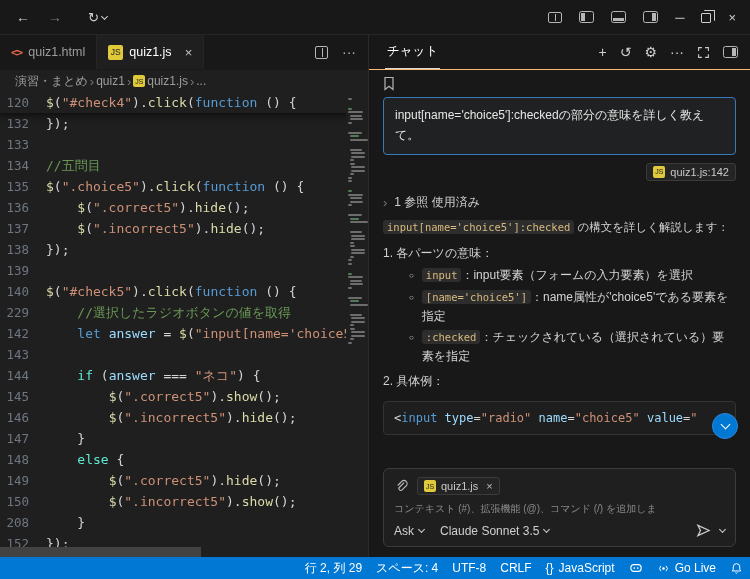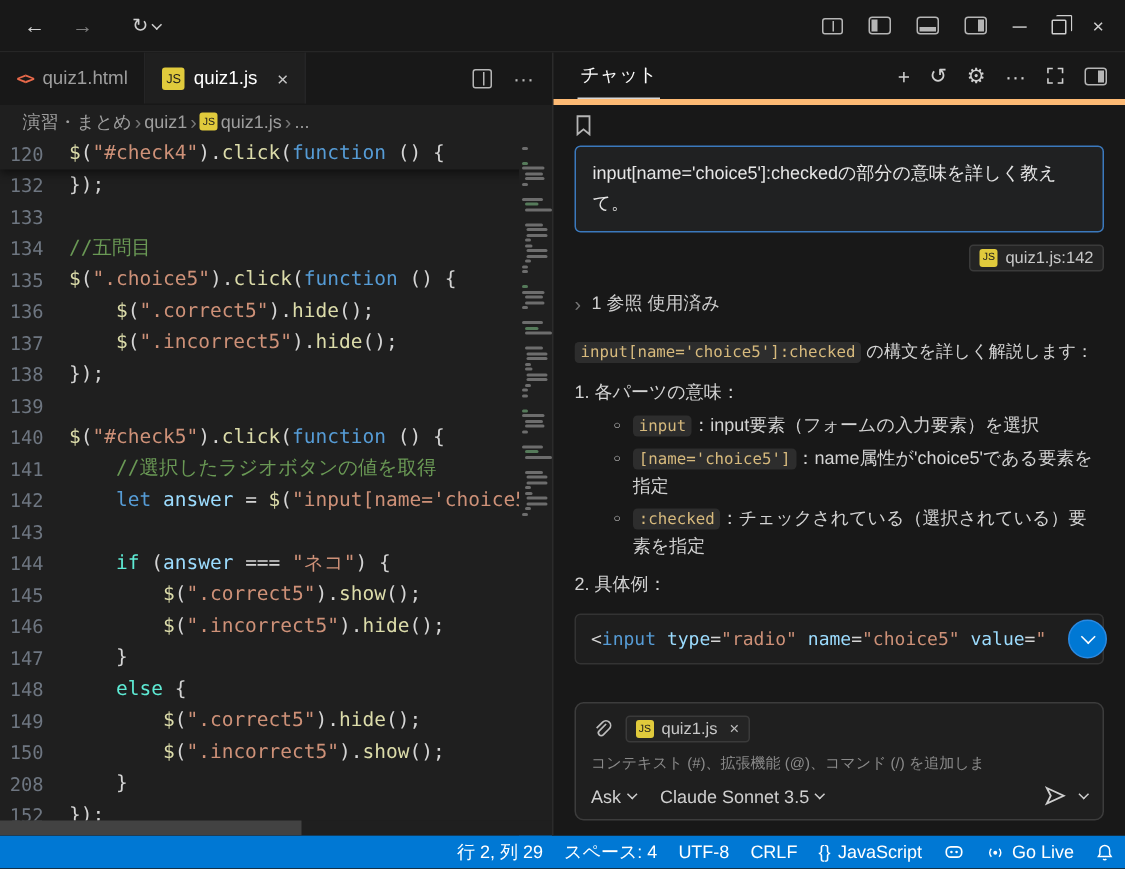--- a/index.html
+++ b/index.html
@@ -51,30 +51,30 @@
 .mm-bar.cmt{background:#557a5a}
 .mm-gap{height:5px}
 .hscroll{position:absolute;left:0;right:22px;bottom:0;height:10px;z-index:5;background:#1f1f1f}
 .hthumb{width:58%;height:100%;background:#424242}
 
 .tk-fn{color:#dcdcaa}.tk-str{color:#ce9178}.tk-kw{color:#569cd6}.tk-ctrl{color:#5eead4}
 .tk-var{color:#9cdcfe}.tk-cmt{color:#6a9955}.tk-pun{color:#d4d4d4}.tk-tag{color:#569cd6}.tk-attr{color:#9cdcfe}
 
 
 .chat-col{flex:1;display:flex;flex-direction:column;background:#181818;border-left:1px solid #2b2b2b;position:relative;min-width:0}
-.chat-header{flex:0 0 35px;display:flex;align-items:center;padding:0 12px 0 16px;border-bottom:4px solid #fdba74}
+.chat-header{flex:0 0 35px;display:flex;align-items:center;padding:0 12px 0 16px;border-bottom:1px solid #fdba74}
 .chat-tab{height:100%;display:flex;align-items:center;color:#fff;font-size:12.5px;border-bottom:1px solid #d7d7d7;padding:0 2px;cursor:default}
 .chat-actions{margin-left:auto;display:flex;align-items:center;gap:13px;color:#cfcfcf;font-size:14px}
 .chat-body{flex:1;display:flex;flex-direction:column;padding:6px 14px 10px;overflow:hidden;font-size:12px;position:relative}
 .bookmark-row{height:18px;margin-bottom:3px}
 .user-msg{border:1px solid #3b79bd;background:#202122;border-radius:4px;padding:8px 11px;color:#e6e6e6;line-height:1.65;font-size:12px}
 .msg-ref-row{display:flex;justify-content:flex-end;margin-top:8px}
 .ref-chip{display:inline-flex;align-items:center;gap:5px;background:#242424;border:1px solid #3a3a3a;border-radius:3px;padding:2px 6px;font-size:11px;color:#c8c8c8}
 .refs-row{display:flex;align-items:center;gap:7px;margin-top:13px;color:#cfcfcf}
-.intro{margin-top:15px;line-height:1.7;color:#d3d3d3;font-size:11.5px;white-space:nowrap;overflow:hidden}
+.intro{margin-top:7px;line-height:1.7;color:#d3d3d3;font-size:11.5px;white-space:nowrap;overflow:hidden}
 .inline-code{font-family:"DejaVu Sans Mono","Liberation Mono",monospace;font-size:10.5px;background:#2d2d2d;border-radius:3px;padding:1px 4px;color:#d7ba7d}
 .ol-item{margin-top:7px;color:#d3d3d3}
 .ol-head{line-height:1.6}
 .bullets{margin-top:1px;padding-left:26px}
 .bullet{display:flex;gap:8px;line-height:1.55;margin-top:3px}
 .bullet-marker{flex:0 0 auto;font-size:8px;margin-top:4px;color:#d3d3d3}
 .bullet-content{flex:1}
 .chat-code{margin-top:10px;background:#1e1e1e;border:1px solid #333;border-radius:4px;padding:9px 10px;font-family:"DejaVu Sans Mono","Liberation Mono",monospace;font-size:12px;white-space:nowrap;overflow:hidden}
 .scroll-down{position:absolute;right:12px;bottom:118px;width:26px;height:26px;border-radius:50%;background:#0078d4;border:1px solid #2b89e0;color:#fff;display:flex;align-items:center;justify-content:center;z-index:6;cursor:pointer}
 .chat-input{margin-top:auto;border:1px solid #3c3c3c;background:#1f1f1f;border-radius:6px;padding:8px 10px;display:flex;flex-direction:column;gap:7px}
@@ -167,21 +167,21 @@
         <div id="code-lines">
             <div class="code-line"><span class="gutter">132</span><span class="code-text"><span class="tk-pun">});</span></span></div>
             <div class="code-line"><span class="gutter">133</span><span class="code-text"></span></div>
             <div class="code-line"><span class="gutter">134</span><span class="code-text"><span class="tk-cmt">//五問目</span></span></div>
             <div class="code-line"><span class="gutter">135</span><span class="code-text"><span class="tk-fn">$</span><span class="tk-pun">(</span><span class="tk-str">".choice5"</span><span class="tk-pun">).</span><span class="tk-fn">click</span><span class="tk-pun">(</span><span class="tk-kw">function</span><span class="tk-pun"> () {</span></span></div>
             <div class="code-line"><span class="gutter">136</span><span class="code-text"><span class="tk-pun">    </span><span class="tk-fn">$</span><span class="tk-pun">(</span><span class="tk-str">".correct5"</span><span class="tk-pun">).</span><span class="tk-fn">hide</span><span class="tk-pun">();</span></span></div>
             <div class="code-line"><span class="gutter">137</span><span class="code-text"><span class="tk-pun">    </span><span class="tk-fn">$</span><span class="tk-pun">(</span><span class="tk-str">".incorrect5"</span><span class="tk-pun">).</span><span class="tk-fn">hide</span><span class="tk-pun">();</span></span></div>
             <div class="code-line"><span class="gutter">138</span><span class="code-text"><span class="tk-pun">});</span></span></div>
             <div class="code-line"><span class="gutter">139</span><span class="code-text"></span></div>
             <div class="code-line"><span class="gutter">140</span><span class="code-text"><span class="tk-fn">$</span><span class="tk-pun">(</span><span class="tk-str">"#check5"</span><span class="tk-pun">).</span><span class="tk-fn">click</span><span class="tk-pun">(</span><span class="tk-kw">function</span><span class="tk-pun"> () {</span></span></div>
-            <div class="code-line"><span class="gutter">141</span><span class="code-text"><span class="tk-pun">    </span><span class="tk-cmt">//選択したラジオボタンの値を取得</span></span></div>
+            <div class="code-line"><span class="gutter">229</span><span class="code-text"><span class="tk-pun">    </span><span class="tk-cmt">//選択したラジオボタンの値を取得</span></span></div>
             <div class="code-line"><span class="gutter">142</span><span class="code-text"><span class="tk-pun">    </span><span class="tk-kw">let</span><span class="tk-pun"> </span><span class="tk-var">answer</span><span class="tk-pun"> = </span><span class="tk-fn">$</span><span class="tk-pun">(</span><span class="tk-str">"input[name='choice5</span></span></div>
             <div class="code-line"><span class="gutter">143</span><span class="code-text"></span></div>
             <div class="code-line"><span class="gutter">144</span><span class="code-text"><span class="tk-pun">    </span><span class="tk-ctrl">if</span><span class="tk-pun"> (</span><span class="tk-var">answer</span><span class="tk-pun"> === </span><span class="tk-str">"ネコ"</span><span class="tk-pun">) {</span></span></div>
             <div class="code-line"><span class="gutter">145</span><span class="code-text"><span class="tk-pun">        </span><span class="tk-fn">$</span><span class="tk-pun">(</span><span class="tk-str">".correct5"</span><span class="tk-pun">).</span><span class="tk-fn">show</span><span class="tk-pun">();</span></span></div>
             <div class="code-line"><span class="gutter">146</span><span class="code-text"><span class="tk-pun">        </span><span class="tk-fn">$</span><span class="tk-pun">(</span><span class="tk-str">".incorrect5"</span><span class="tk-pun">).</span><span class="tk-fn">hide</span><span class="tk-pun">();</span></span></div>
             <div class="code-line"><span class="gutter">147</span><span class="code-text"><span class="tk-pun">    }</span></span></div>
             <div class="code-line"><span class="gutter">148</span><span class="code-text"><span class="tk-pun">    </span><span class="tk-ctrl">else</span><span class="tk-pun"> {</span></span></div>
             <div class="code-line"><span class="gutter">149</span><span class="code-text"><span class="tk-pun">        </span><span class="tk-fn">$</span><span class="tk-pun">(</span><span class="tk-str">".correct5"</span><span class="tk-pun">).</span><span class="tk-fn">hide</span><span class="tk-pun">();</span></span></div>
             <div class="code-line"><span class="gutter">150</span><span class="code-text"><span class="tk-pun">        </span><span class="tk-fn">$</span><span class="tk-pun">(</span><span class="tk-str">".incorrect5"</span><span class="tk-pun">).</span><span class="tk-fn">show</span><span class="tk-pun">();</span></span></div>
             <div class="code-line"><span class="gutter">208</span><span class="code-text"><span class="tk-pun">    }</span></span></div>

